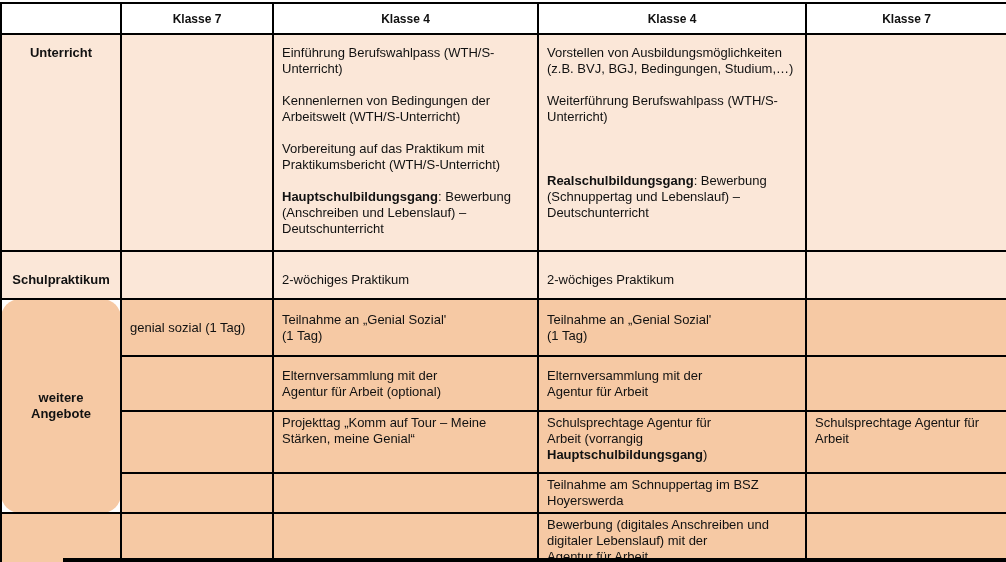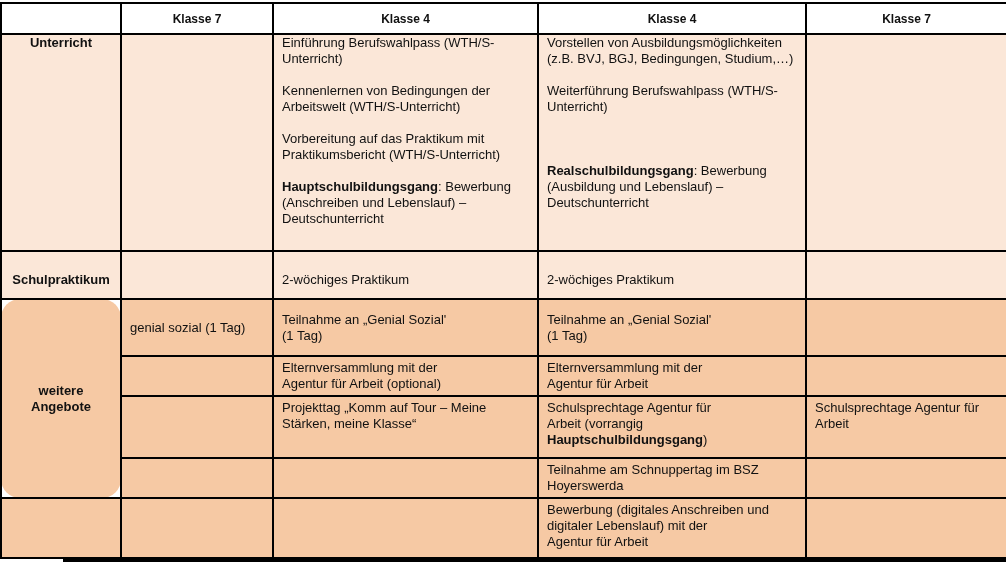--- a/index.html
+++ b/index.html
@@ -33,21 +33,21 @@
     text-align: center;
     vertical-align: middle;
   }
   tr.light td { background: var(--row-light, #fbe7d8); }
   tr.dark td  { background: var(--row-dark, #f6c9a4); }
 
   td.label {
     font-weight: bold;
     text-align: center;
   }
-  tr.r-unterricht td { vertical-align: top; padding-top: 0; margin-left: 20px; }
+  tr.r-unterricht td { vertical-align: top; padding-top: 10px; margin-left: 20px; }
   tr.r-schulpraktikum td { vertical-align: middle; padding-top: 13px; }
   tr.r-w1 td, tr.r-w2 td { vertical-align: middle; }
   tr.r-w3 td, tr.r-w4 td, tr.r-w5 td { vertical-align: top; padding-top: 3px; }
   td.label-weitere { vertical-align: middle; padding-top: 14px; border-radius: 19px; }
 
   .para {
     margin: 0 0 16px 0;
     white-space: pre-line;
   }
   .para:last-child { margin-bottom: 0; }
@@ -99,21 +99,21 @@
         <p class="para"><strong>Hauptschulbildungsgang</strong><span>: Bewerbung
 (Anschreiben und Lebenslauf) –
 Deutschunterricht</span></p>
       </td>
       <td>
         <p class="para">Vorstellen von Ausbildungsmöglichkeiten
 (z.B. BVJ, BGJ, Bedingungen, Studium,…)</p>
         <p class="para">Weiterführung Berufswahlpass (WTH/S-
 Unterricht)</p>
         <p class="para p4-offset"><strong>Realschulbildungsgang</strong><span>: Bewerbung
-(Ausbildung und Lebenslauf) –
+(Schnuppertag und Lebenslauf) –
 Deutschunterricht</span></p>
       </td>
       <td></td>
     </tr>
 
     <tr class="light r-schulpraktikum" style="height:48px">
       <td class="label">
             <p class="para">Schulpraktikum</p>
           </td>
       <td></td>
@@ -138,38 +138,38 @@
             <p class="para">Teilnahme an „Genial Sozial'
 (1 Tag)</p>
           </td>
       <td>
             <p class="para">Teilnahme an „Genial Sozial'
  (1 Tag)</p>
           </td>
       <td></td>
     </tr>
 
-    <tr class="dark r-w2" style="height:40px">
+    <tr class="dark r-w2" style="height:55px">
       <td></td>
       <td>
             <p class="para">Elternversammlung mit der
 Agentur für Arbeit (optional)</p>
           </td>
       <td>
             <p class="para">Elternversammlung mit der
 Agentur für Arbeit</p>
           </td>
       <td></td>
     </tr>
 
     <tr class="dark r-w3" style="height:62px">
       <td></td>
       <td>
             <p class="para">Projekttag „Komm auf Tour – Meine
-Stärken, meine Klasse“</p>
+Stärken, meine Genial“</p>
           </td>
       <td>
             <p class="para"><span>Schulsprechtage Agentur für
 Arbeit (vorrangig
 </span><strong>Hauptschulbildungsgang</strong><span>)</span></p>
           </td>
       <td>
             <p class="para">Schulsprechtage Agentur für
 Arbeit</p>
           </td>

